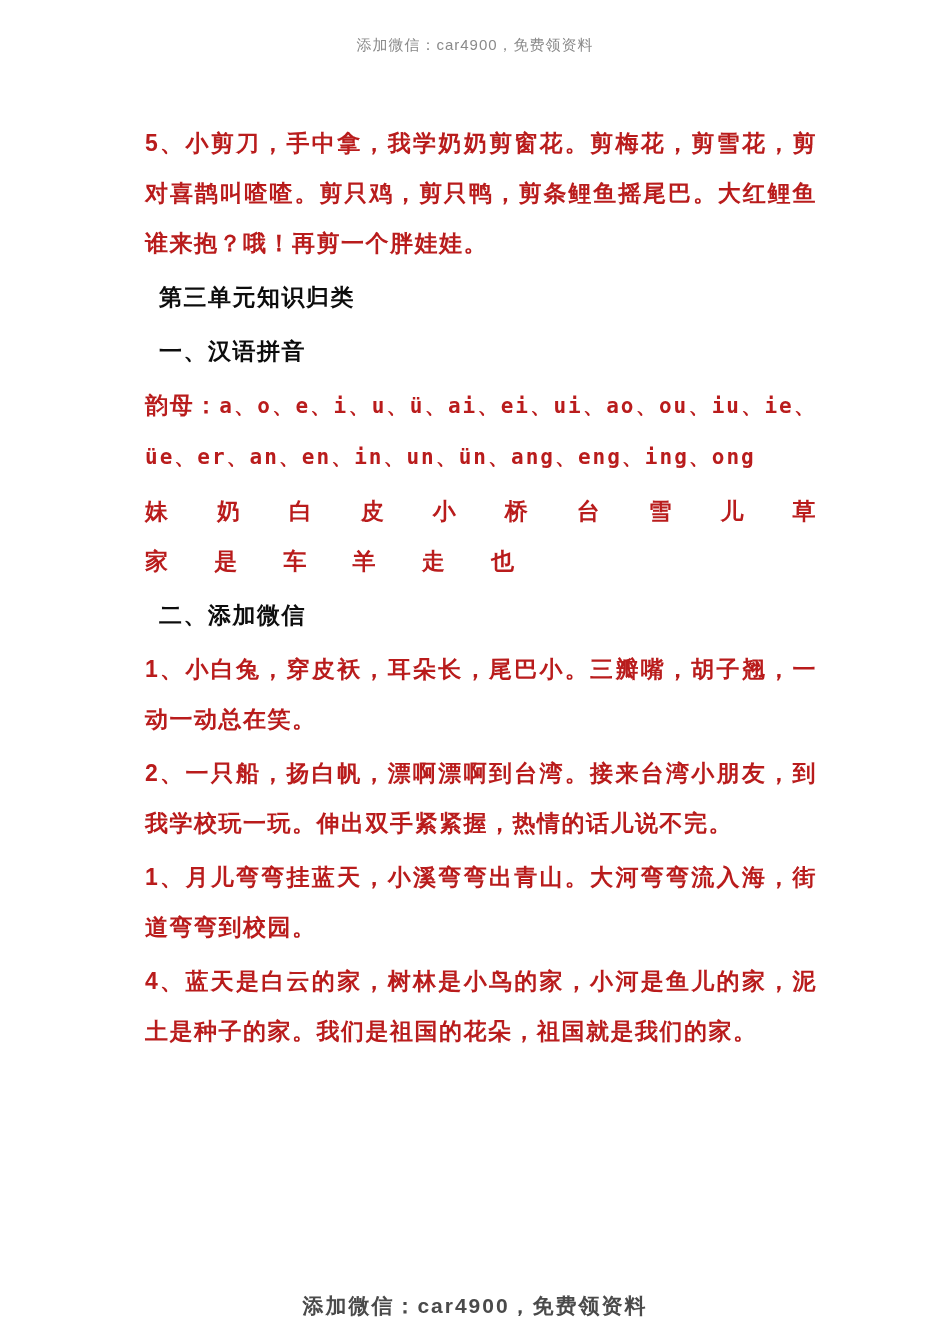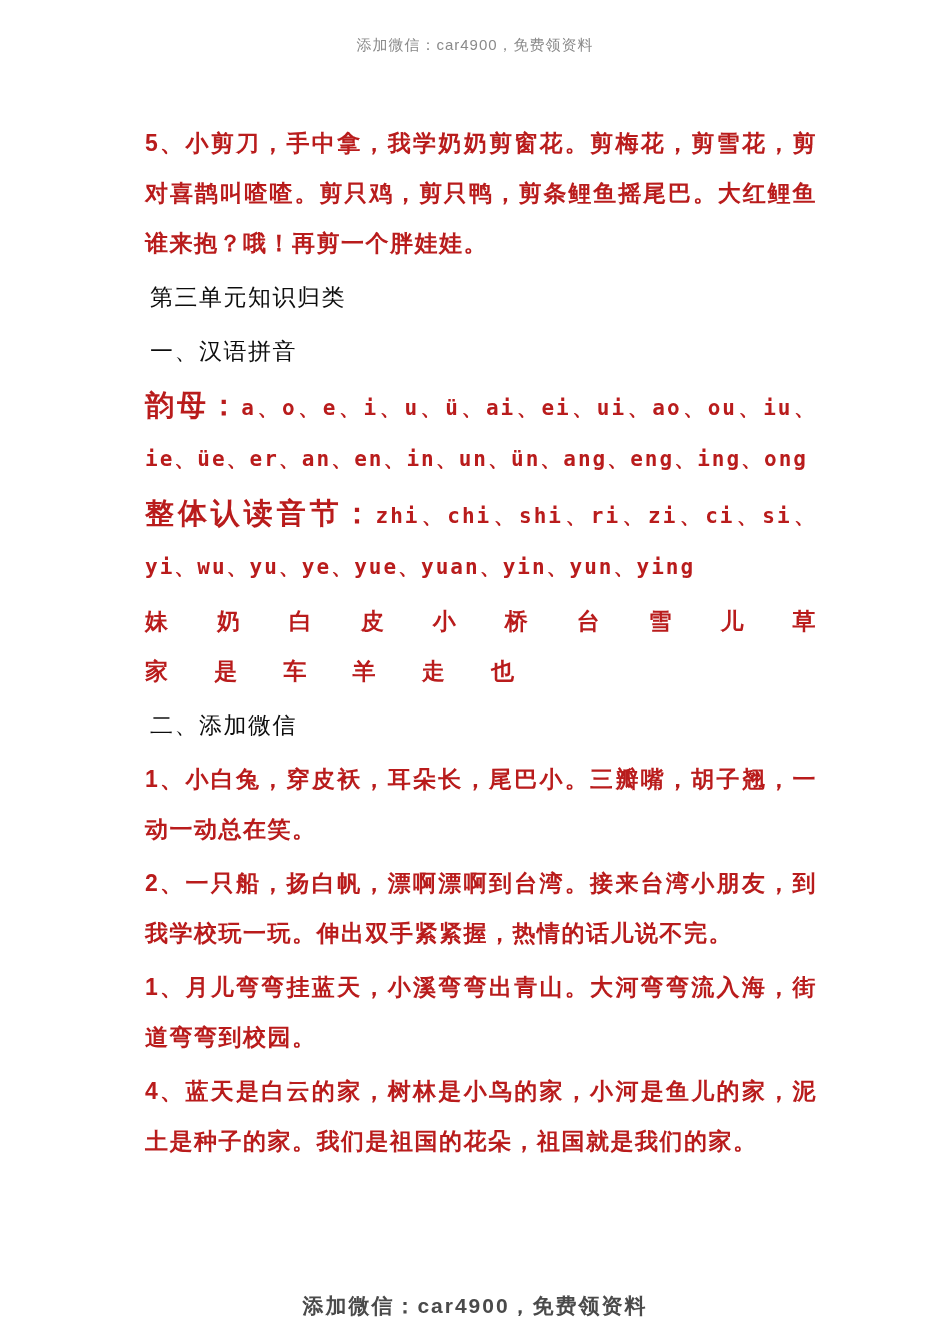--- a/index.html
+++ b/index.html
@@ -56,27 +56,27 @@
     line-height: 50px;
     font-weight: 600;
     letter-spacing: 1.5px;
     text-align: justify;
     margin: 0 0 4px 0;
     color: #b91c1c;
   }
   .heading {
     font-size: 23px;
     line-height: 50px;
-    font-weight: 400;
+    font-weight: 700;
     letter-spacing: 1.5px;
-    margin: 0 0 4px 5px;
+    margin: 0 0 4px 14px;
     color: #0d0d0d;
   }
   .pinyin-label {
-    font-size: 29px;
+    font-size: 23px;
     font-weight: 600;
     letter-spacing: 1.5px;
   }
   .pinyin-underlined {
     font-family: "DejaVu Sans Mono", "Liberation Mono", monospace;
     font-size: 21px;
     font-weight: 600;
     letter-spacing: 2px;
     text-underline-offset: 7px;
   }
@@ -94,21 +94,20 @@
   <div class="content">
 
     <p class="para">5、小剪刀，手中拿，我学奶奶剪窗花。剪梅花，剪雪花，剪对喜鹊叫喳喳。剪只鸡，剪只鸭，剪条鲤鱼摇尾巴。大红鲤鱼谁来抱？哦！再剪一个胖娃娃。</p>
 
     <p class="heading">第三单元知识归类</p>
 
     <p class="heading">一、汉语拼音</p>
 
     <p class="para"><span class="pinyin-label">韵母：</span><span class="pinyin-underlined">a、o、e、i、u、ü、ai、ei、ui、ao、ou、iu、ie、üe、er、an、en、in、un、ün、ang、eng、ing、ong</span></p>
 
-    <p class="para"><span class="pinyin-label">整体认读音节：</span><span class="pinyin-underlined">zhi、chi、shi、ri、zi、ci、si、yi、wu、yu、ye、yue、yuan、yin、yun、ying</span></p>
 
 
     <p class="para char-list">妹 奶 白 皮 小 桥 台 雪 儿 草 家 是 车 羊 走 也</p>
 
     <p class="heading">二、添加微信</p>
 
     <p class="para">1、小白兔，穿皮袄，耳朵长，尾巴小。三瓣嘴，胡子翘，一动一动总在笑。</p>
 
     <p class="para">2、一只船，扬白帆，漂啊漂啊到台湾。接来台湾小朋友，到我学校玩一玩。伸出双手紧紧握，热情的话儿说不完。</p>
 

